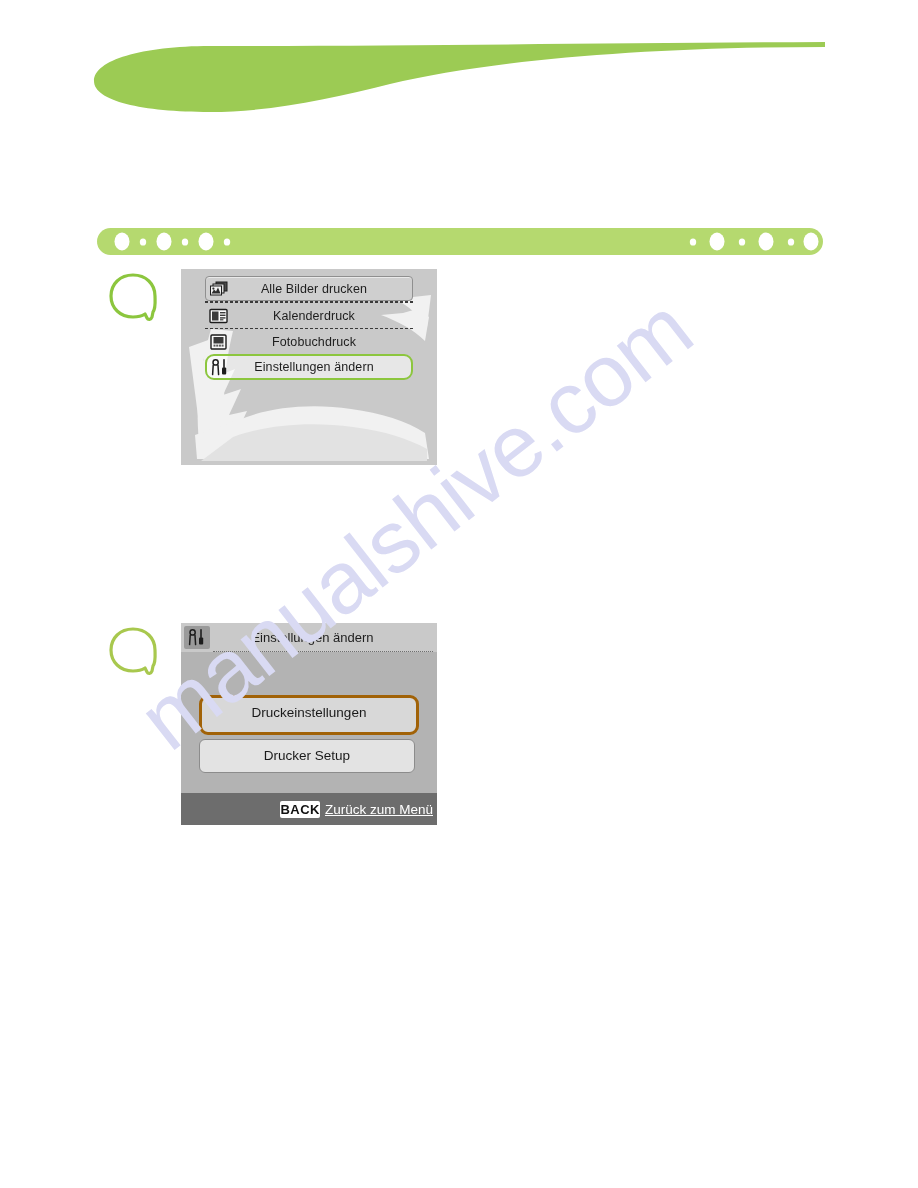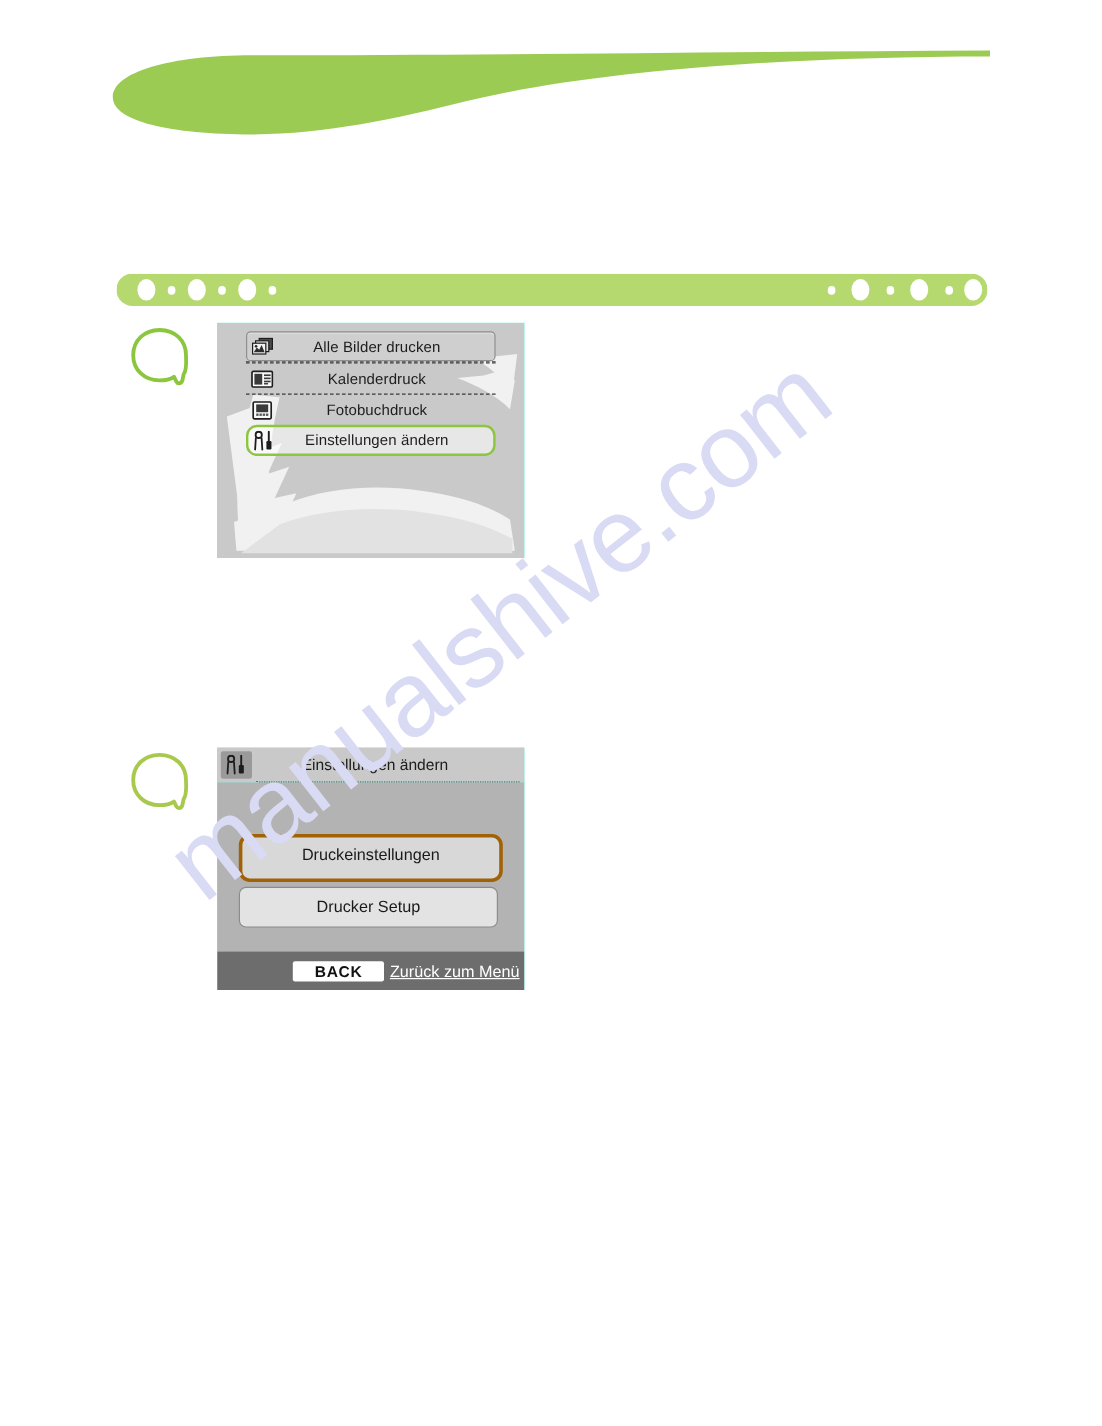--- a/index.html
+++ b/index.html
@@ -252,21 +252,21 @@
     box-sizing: border-box;
     z-index: 4;
   }
   .back-badge {
     display: inline-block;
     background: #ffffff;
     color: #111111;
     font-size: 13px;
     font-weight: bold;
     letter-spacing: 0.5px;
-    padding: 1px 18px;
+    padding: 1px 0;
     border-radius: 2px;
     margin-right: 5px;
     font-family: "Liberation Sans", sans-serif;
   }
   .back-text {
     color: #ffffff;
     font-size: 13.5px;
     white-space: nowrap;
     text-decoration: underline;
   }

